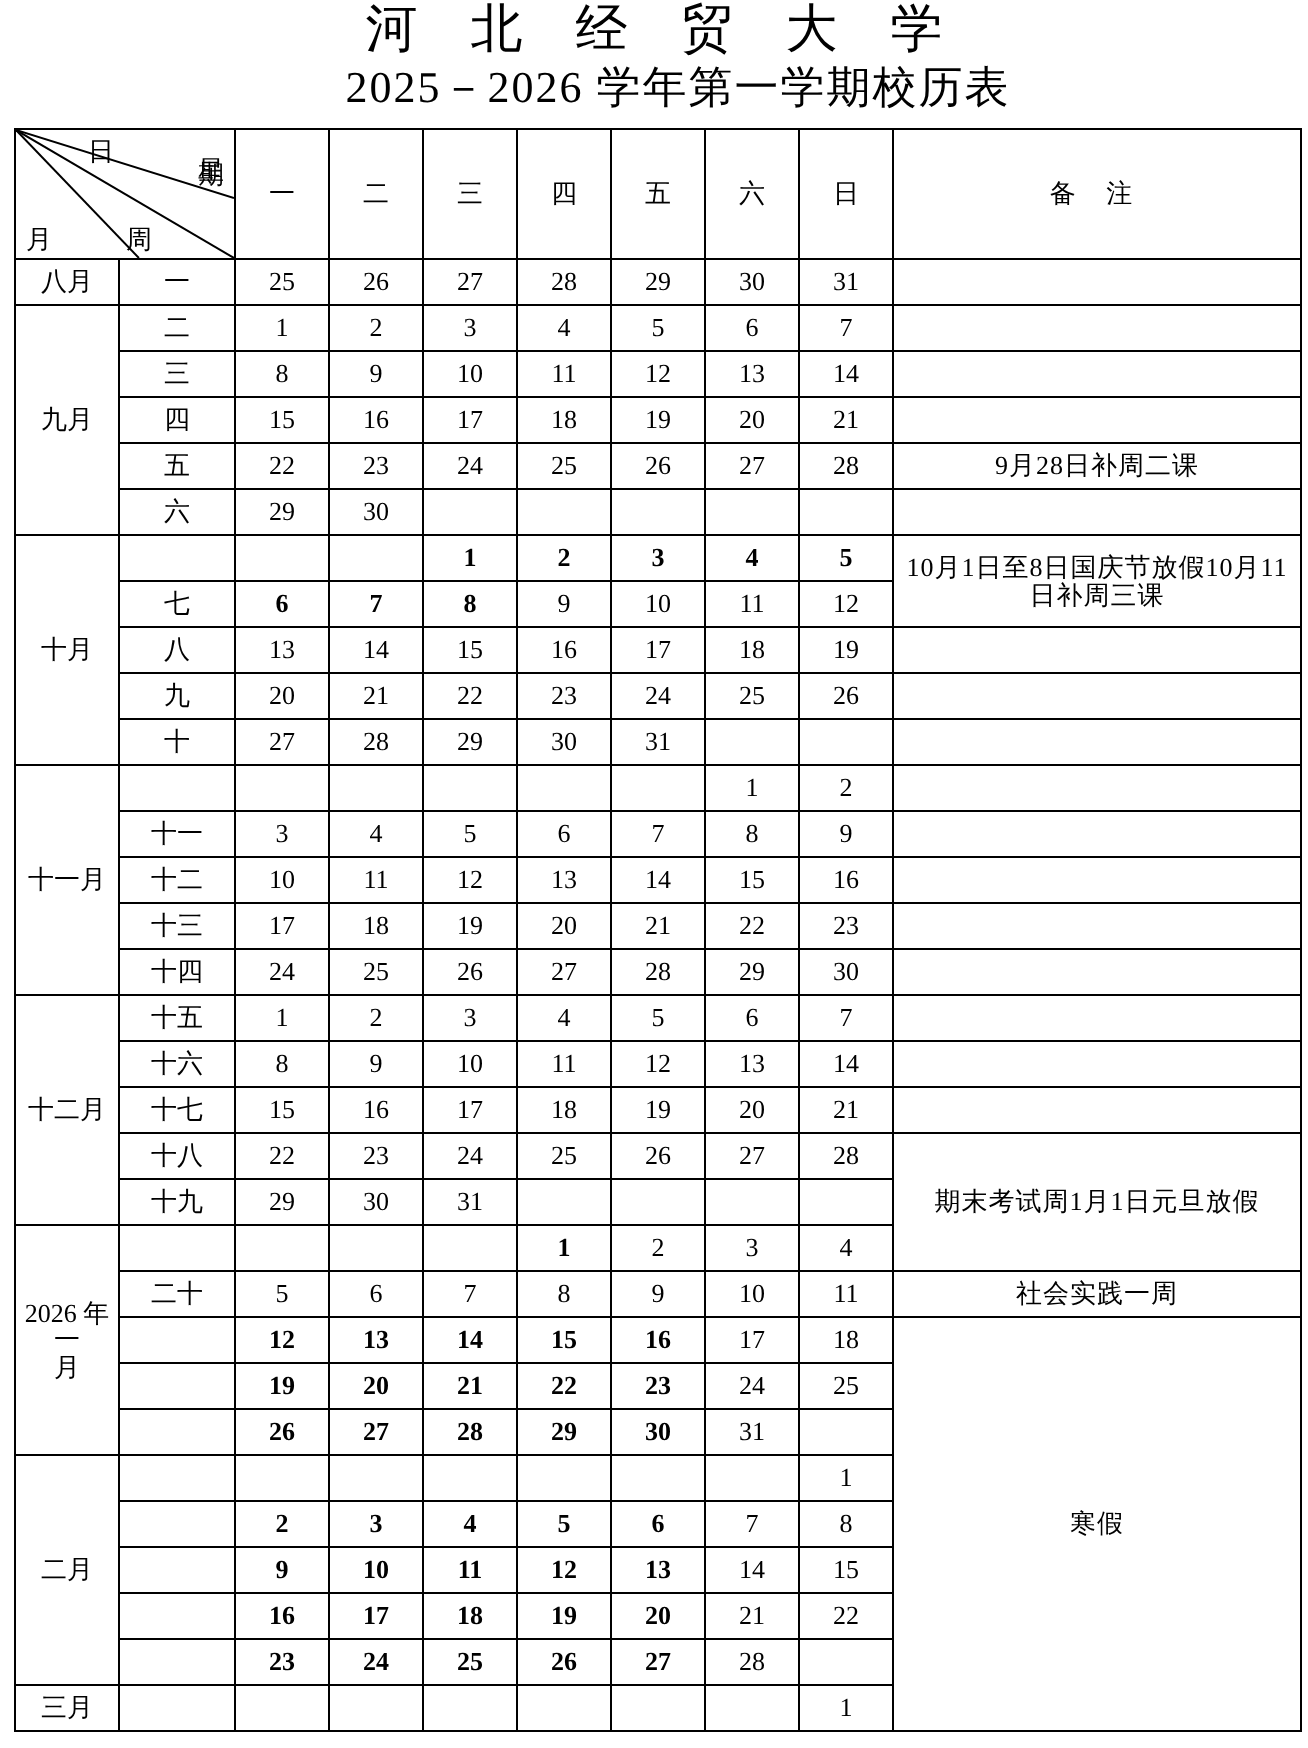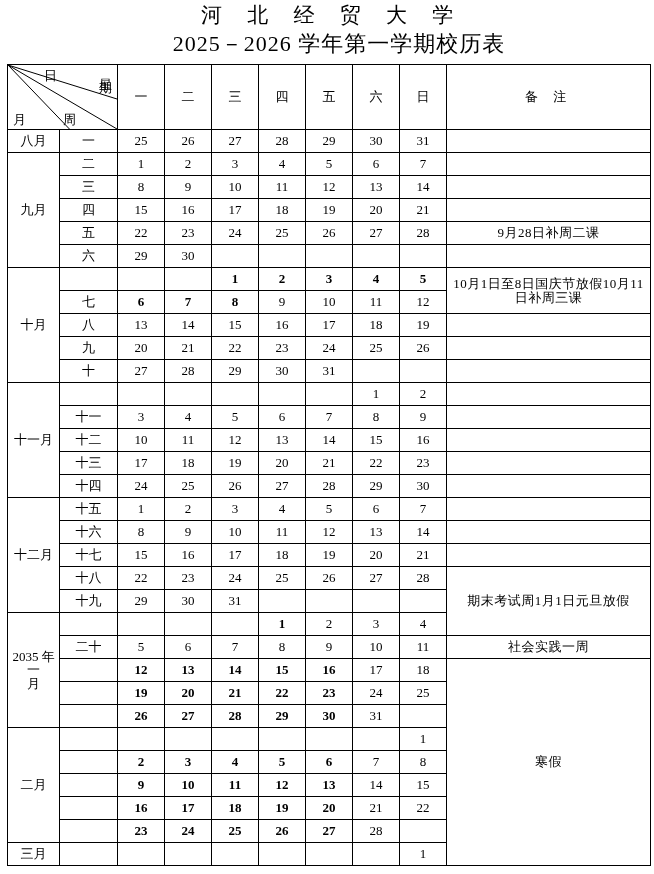--- a/index.html
+++ b/index.html
@@ -20,21 +20,21 @@
     height: 874px;
     box-sizing: border-box;
   }
 
   
   .title-block {
     text-align: center;
     padding-top: 2px;
   }
   .title-main {
-    font-size: 21px;
+    font-size: 26px;
     letter-spacing: 10px;
     font-weight: 400;
     line-height: 26px;
     padding-left: 10px;
   }
   .title-sub {
     font-size: 22px;
     letter-spacing: 1px;
     font-weight: 400;
     line-height: 30px;
@@ -403,21 +403,21 @@
             <td class="">29</td>
             <td class="">30</td>
             <td class="">31</td>
             <td class=""></td>
             <td class=""></td>
             <td class="sh"></td>
             <td class="sh"></td>
           </tr>
           <tr>
             <td class="mlabel" rowspan="5">
-              <span class="vstack">2035 年</span>
+              <span class="vstack">2026 年</span>
               <span class="vstack">一</span>
               <span class="vstack">月</span>
             </td>
             <td class="wk"></td>
             <td class=""></td>
             <td class=""></td>
             <td class=""></td>
             <td class="sh bd">1</td>
             <td class="">2</td>
             <td class="sh">3</td>

